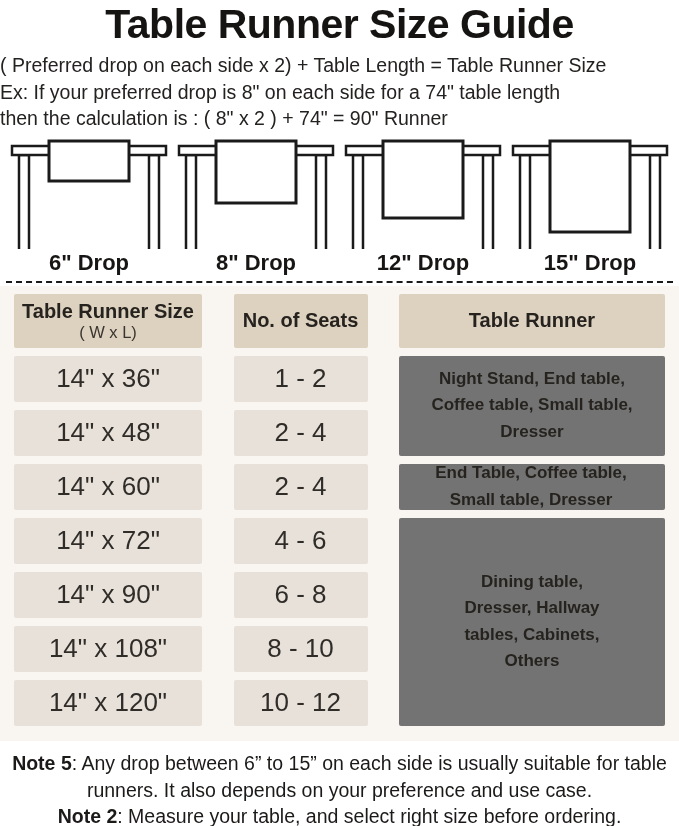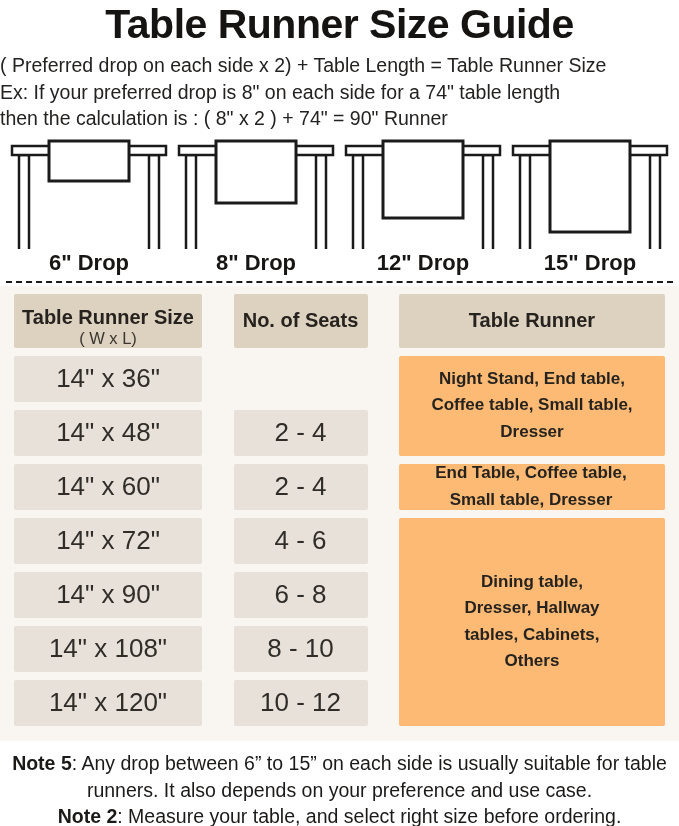--- a/index.html
+++ b/index.html
@@ -96,21 +96,21 @@
     background: #e8e1da;
     border-radius: 2px;
     display: flex;
     align-items: center;
     justify-content: center;
     font-size: 26px;
     font-weight: 400;
     color: #302d29;
   }
   .tcell {
-    background: #fdba74;
+    background: #737373;
     border-radius: 2px;
     display: flex;
     align-items: center;
     justify-content: center;
     text-align: center;
     font-size: 17px;
     font-weight: 700;
     color: #26231f;
     line-height: 1.55;
     padding: 4px 14px;
@@ -179,35 +179,36 @@
     <div class="drop-label">8" Drop</div>
     <div class="drop-label">12" Drop</div>
     <div class="drop-label">15" Drop</div>
   </div>
 
   <hr class="dash-sep">
 
   <div class="table-section">
     <div class="grid">
 
-      <div class="hcell" style="grid-column:1; grid-row:1;justify-content:flex-end;">
+      <div class="hcell" style="grid-column:1; grid-row:1;">
         <span>Table Runner Size</span>
         <span class="sub-line">( W x L)</span>
       </div>
       <div class="hcell" style="grid-column:2; grid-row:1;">No. of Seats</div>
       <div class="hcell" style="grid-column:3; grid-row:1;">Table Runner</div>
 
       <div class="cell" style="grid-column:1; grid-row:2;">14" x 36"</div>
       <div class="cell" style="grid-column:1; grid-row:3;">14" x 48"</div>
       <div class="cell" style="grid-column:1; grid-row:4;">14" x 60"</div>
       <div class="cell" style="grid-column:1; grid-row:5;">14" x 72"</div>
       <div class="cell" style="grid-column:1; grid-row:6;">14" x 90"</div>
       <div class="cell" style="grid-column:1; grid-row:7;">14" x 108"</div>
       <div class="cell" style="grid-column:1; grid-row:8;">14" x 120"</div>
 
+      <div class="cell" style="grid-column:2; grid-row:2;">1 - 2</div>
       <div class="cell" style="grid-column:2; grid-row:3;">2 - 4</div>
       <div class="cell" style="grid-column:2; grid-row:4;">2 - 4</div>
       <div class="cell" style="grid-column:2; grid-row:5;">4 - 6</div>
       <div class="cell" style="grid-column:2; grid-row:6;">6 - 8</div>
       <div class="cell" style="grid-column:2; grid-row:7;">8 - 10</div>
       <div class="cell" style="grid-column:2; grid-row:8;">10 - 12</div>
 
       <div class="tcell" style="grid-column:3; grid-row:2 / span 2;">Night Stand, End table, Coffee table, Small table, Dresser</div>
       <div class="tcell" style="grid-column:3; grid-row:4;padding-left:12px;">End Table, Coffee table, Small table, Dresser</div>
       <div class="tcell" style="grid-column:3; grid-row:5 / span 4; padding:4px 52px;">Dining table, Dresser, Hallway tables, Cabinets, Others</div>

